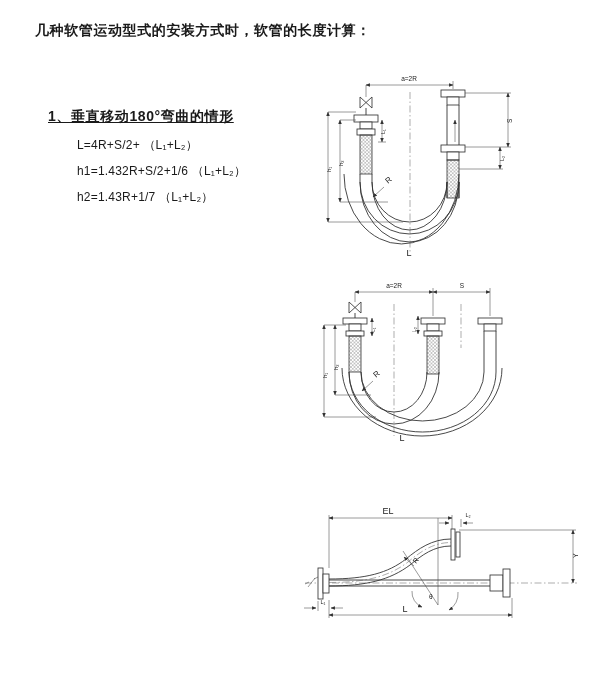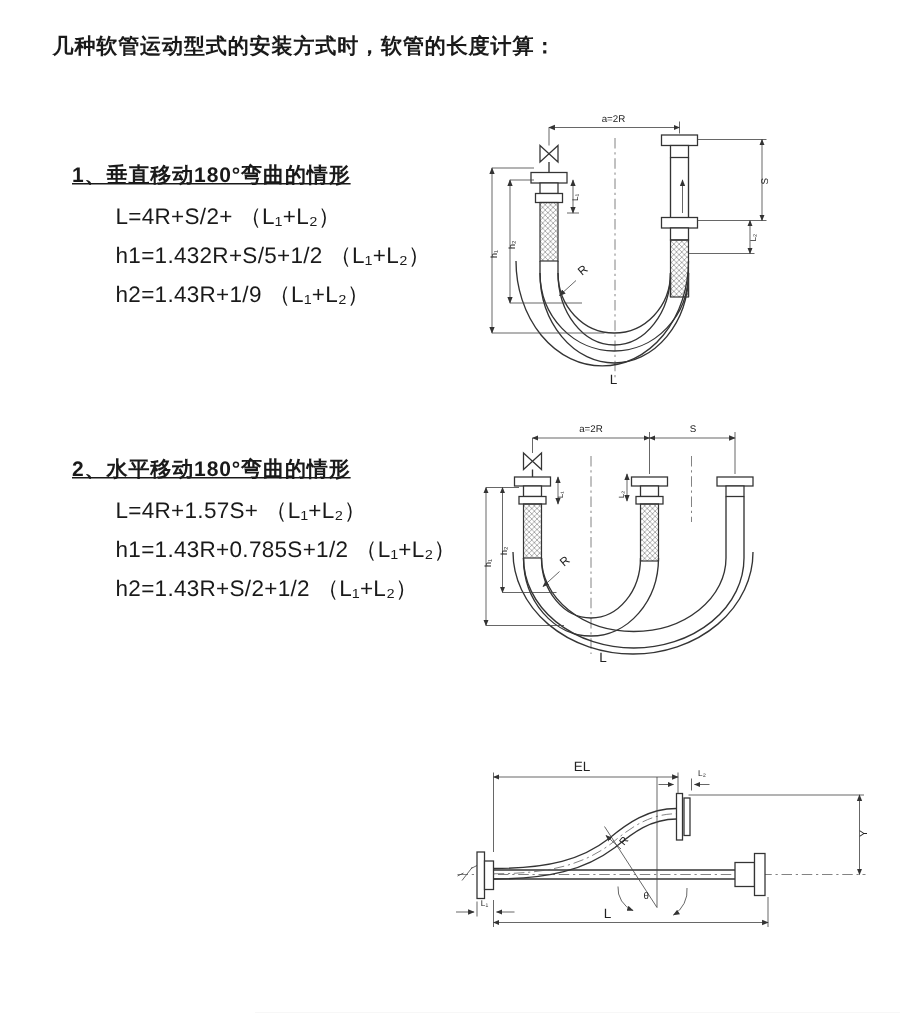--- a/index.html
+++ b/index.html
@@ -1,49 +1,43 @@
 <!DOCTYPE html>
 <html><head>
 <meta charset="utf-8">
 <style>
   html,body{margin:0;padding:0;background:#f2f2f2;}
   .page{position:relative;width:600px;height:675px;background:#ffffff;overflow:hidden;
         font-family:"Liberation Sans","DejaVu Sans",sans-serif;color:#1a1a1a;}
   .title{position:absolute;left:35px;top:22px;font-size:14px;font-weight:700;letter-spacing:.6px;}
   .section{position:absolute;}
   .heading{font-size:14px;font-weight:700;letter-spacing:.6px;margin:0 0 6px 0;text-decoration:underline;}
-  .formula{font-size:15px;line-height:26px;margin-left:29px;white-space:pre;letter-spacing:.2px;}
+  .formula{font-size:12px;line-height:26px;margin-left:29px;white-space:pre;letter-spacing:.2px;}
   .diagram{position:absolute;}
   svg text{fill:#222;font-family:"Liberation Sans","DejaVu Sans",sans-serif;}
   .thin{stroke:#474747;stroke-width:.55;fill:none;}
   .med{stroke:#343434;stroke-width:.9;fill:none;}
   .dd{stroke:#5a5a5a;stroke-width:.5;stroke-dasharray:7 2.5 1.5 2.5;fill:none;}
   .fit{fill:#ffffff;stroke:#343434;stroke-width:.85;}
   .braid{stroke:#343434;stroke-width:.8;}
 </style>
 </head>
 <body>
 
 <div class="page">
 
   <div class="title">几种软管运动型式的安装方式时，软管的长度计算：</div>
 
   <div class="section" style="left:48px;top:108px;">
     <div class="heading">1、垂直移动180°弯曲的情形</div>
     <div class="formula">L=4R+S/2+ （L₁+L₂）</div>
-    <div class="formula">h1=1.432R+S/5+1/2 （L₁+L₂）</div>
-    <div class="formula">h2=1.43R+1/9 （L₁+L₂）</div>
+    <div class="formula">h1=1.432R+S/2+1/6 （L₁+L₂）</div>
+    <div class="formula">h2=1.43R+1/7 （L₁+L₂）</div>
   </div>
 
-  <div class="section" style="left:48px;top:304px;">
-    <div class="heading">2、水平移动180°弯曲的情形</div>
-    <div class="formula">L=4R+1.57S+ （L₁+L₂）</div>
-    <div class="formula">h1=1.43R+0.785S+1/2 （L₁+L₂）</div>
-    <div class="formula">h2=1.43R+S/2+1/2 （L₁+L₂）</div>
-  </div>
 
 
   <svg class="diagram" style="left:318px;top:70px;" width="220" height="192" viewBox="0 0 220 192">
     <defs>
       <marker id="ar1" viewBox="0 0 10 10" refX="9" refY="5" markerWidth="8" markerHeight="8" orient="auto-start-reverse">
         <path d="M0,1 L10,5 L0,9 Z" fill="#333"></path>
       </marker>
       <pattern id="hat1" width="3.5" height="3.5" patternUnits="userSpaceOnUse">
         <path d="M0,3.5 L3.5,0 M0,0 L3.5,3.5" stroke="#787878" stroke-width="0.4"></path>
       </pattern>

